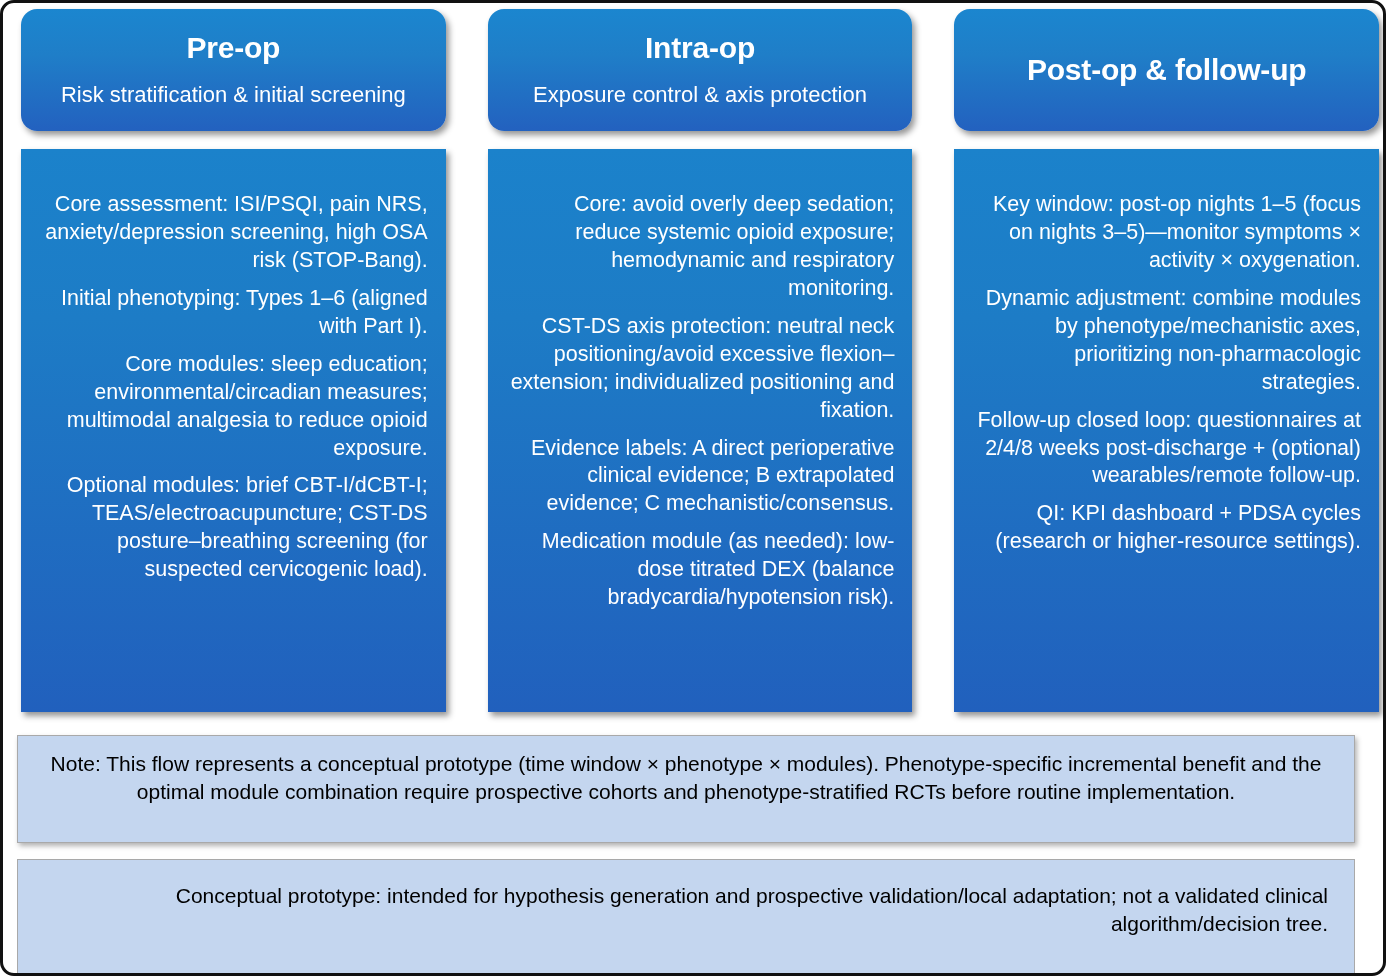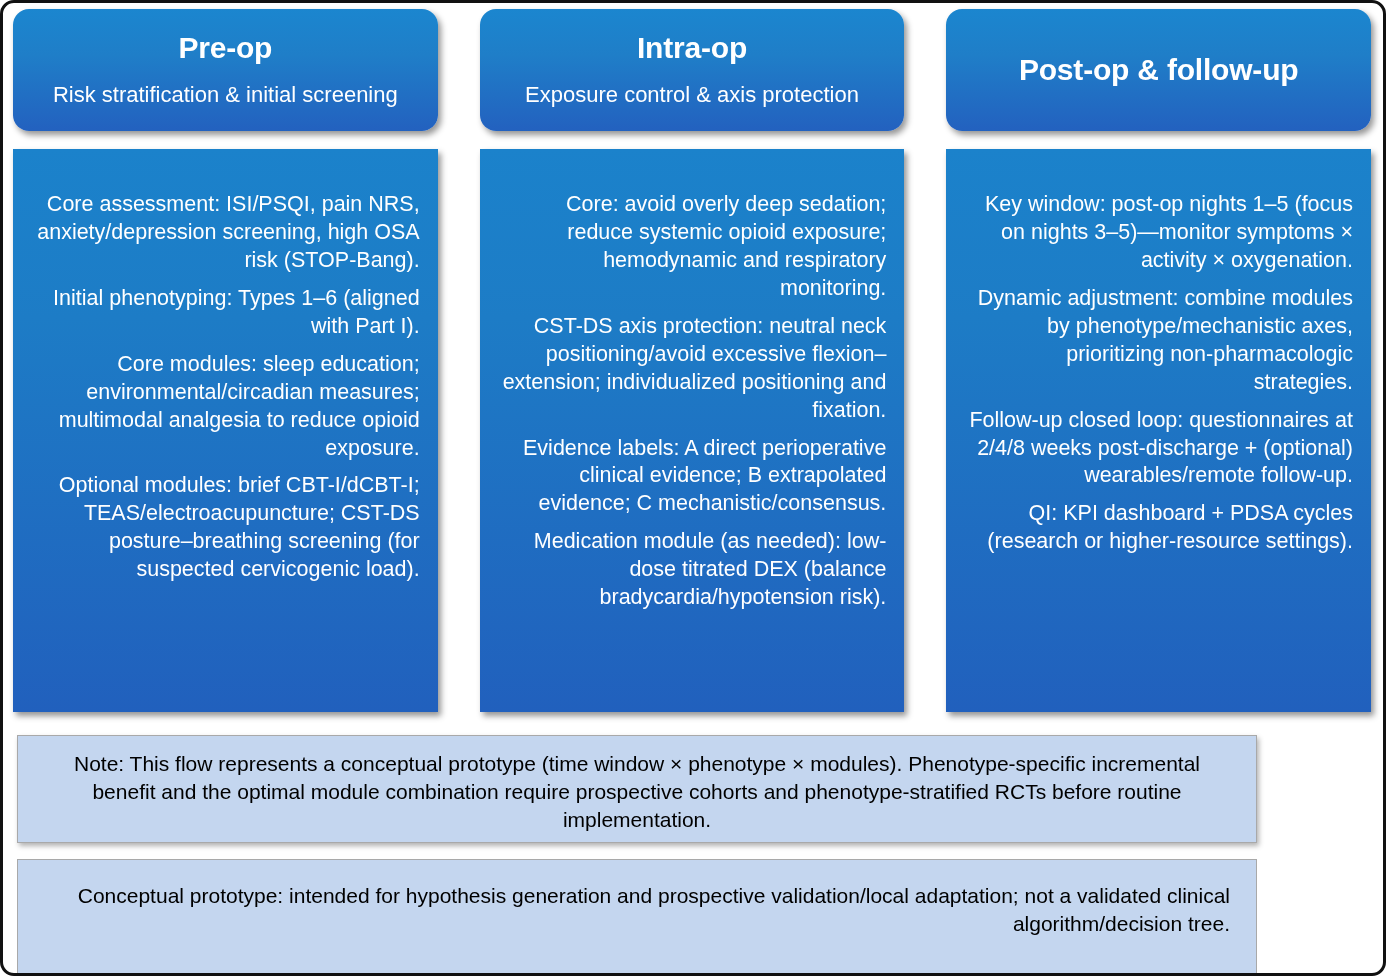--- a/index.html
+++ b/index.html
@@ -22,21 +22,21 @@
     box-sizing: border-box;
     border: 3px solid #111111;
     border-radius: 14px;
     background: #ffffff;
     overflow: hidden;
   }
 
   
   .columns {
     position: absolute;
-    left: 10px;
+    left: 18px;
     top: 6px;
     width: 1358px;
     display: flex;
     gap: 42px;
   }
   .column {
     width: 428px;
     display: flex;
     flex-direction: column;
   }
@@ -86,21 +86,21 @@
     text-align: right;
   }
   .col-body p.lead {
     text-align: right;
   }
 
   
   .note {
     position: absolute;
     left: 14px;
-    width: 1240px;
+    width: 1338px;
     box-sizing: border-box;
     background: #c4d6ef;
     border: 1px solid #a9a9a9;
     color: #000000;
     text-align: center;
     font-size: 21px;
     line-height: 1.34;
     padding: 14px 26px;
   }
   #note-1 {

